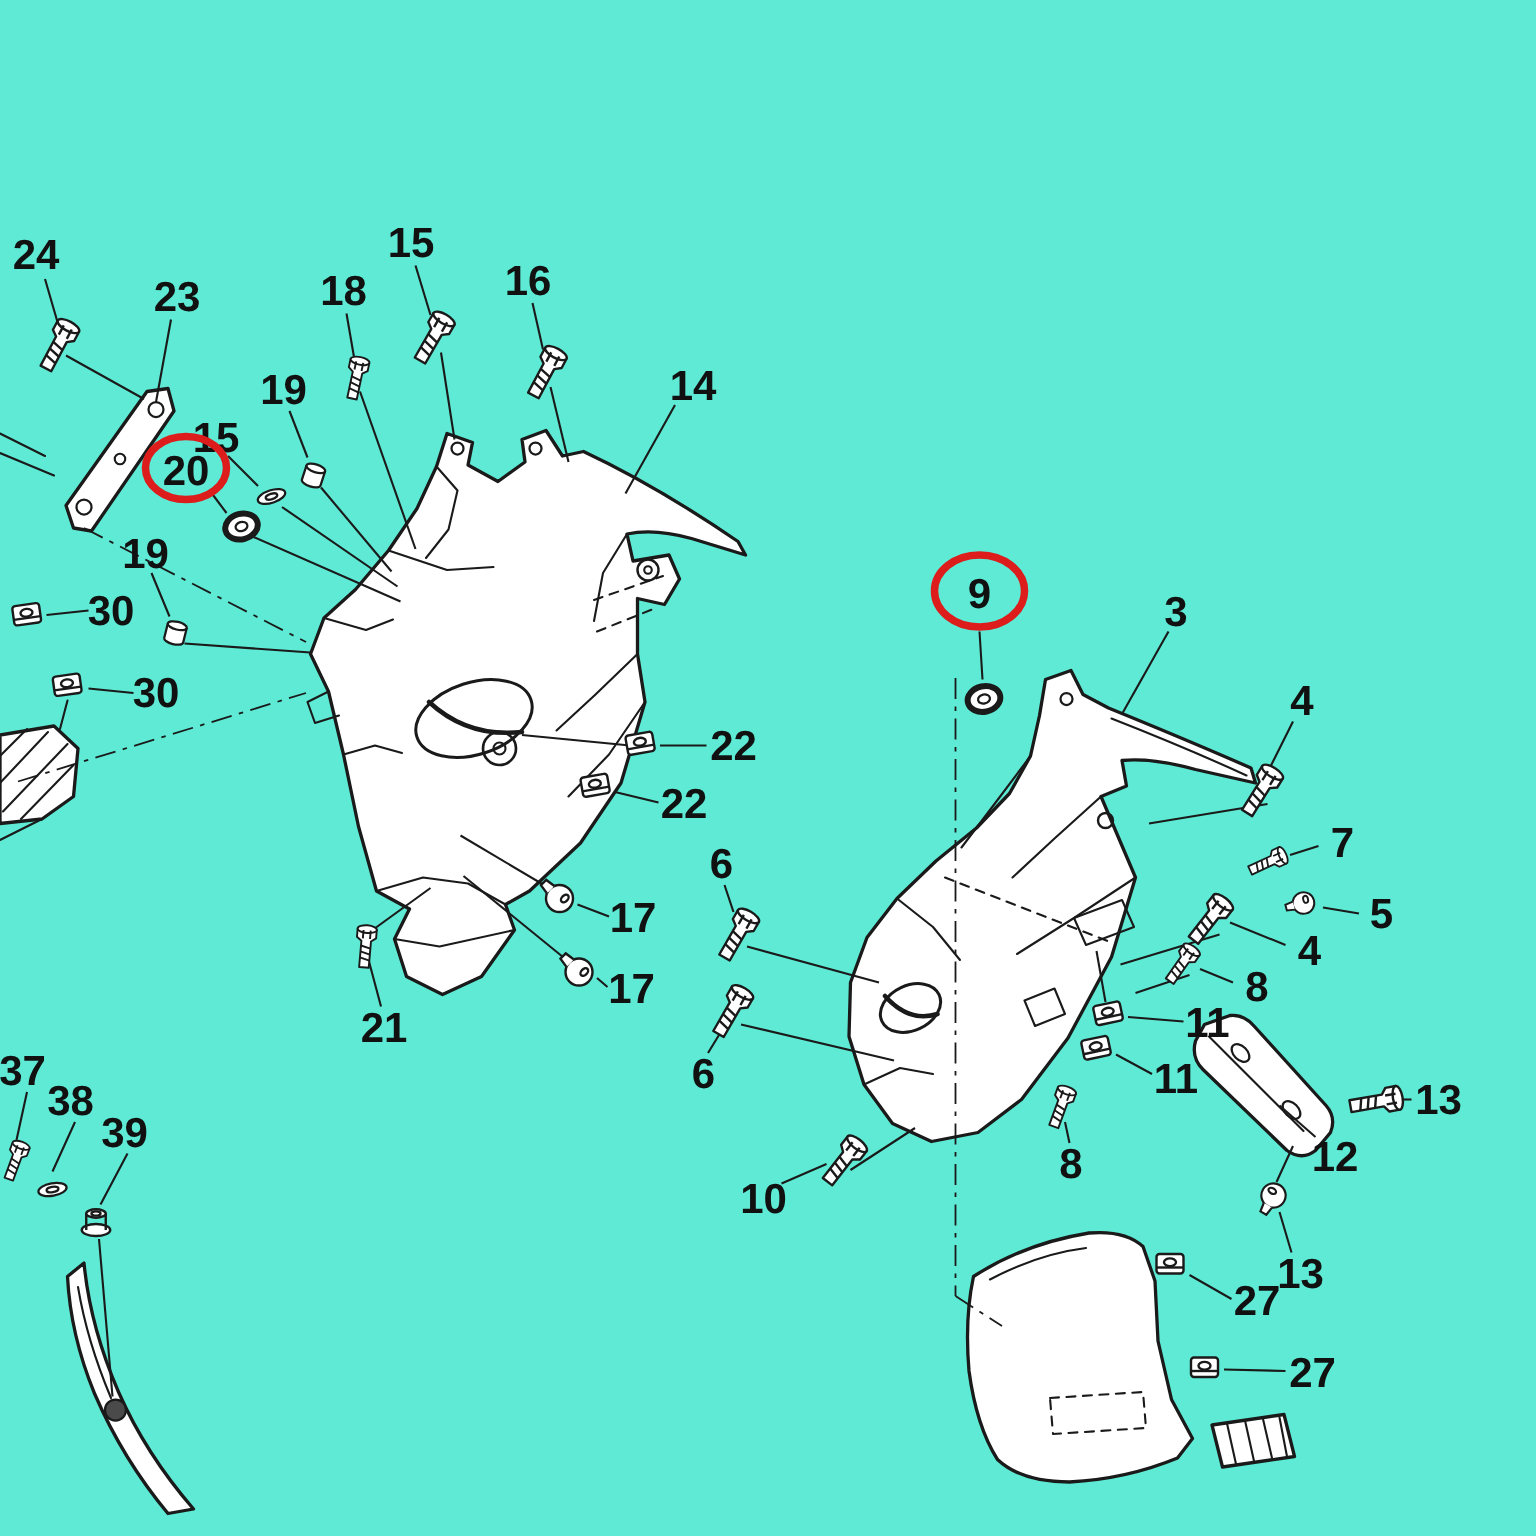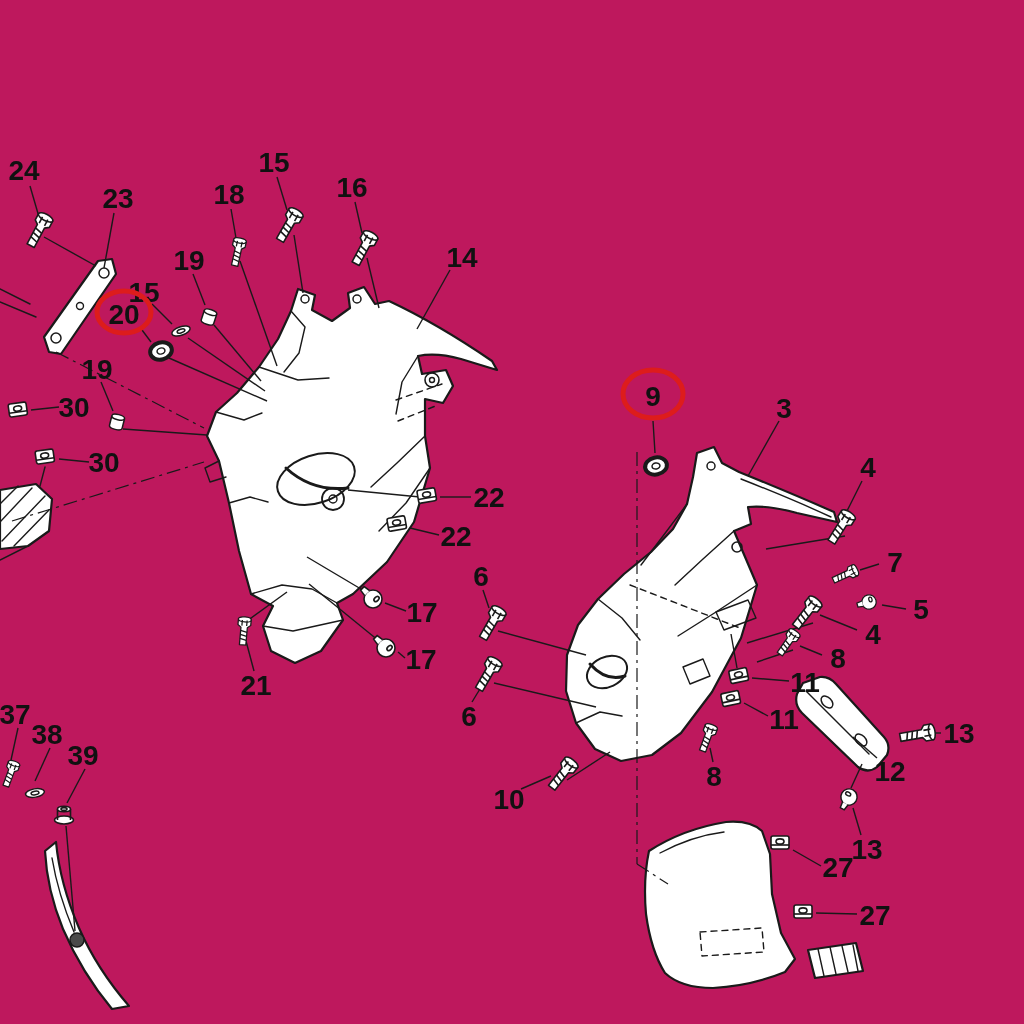--- a/index.html
+++ b/index.html
@@ -1,20 +1,20 @@
 <!DOCTYPE html>
 <html><head>
 <meta charset="utf-8">
 <style>
   html, body { margin: 0; padding: 0; background: #ffffff; }
   #canvas {
     position: relative;
     width: 1024px;
     height: 1024px;
-    background: #be185d;
+    background: #5eead4;
     overflow: hidden;
     font-family: "Liberation Sans", sans-serif;
   }
   svg { display: block; }
   svg .det  { stroke-width: 1.4; fill: none; }
   svg .dash { stroke-dasharray: 6 5; stroke-width: 1.4; fill: none; }
   .callout-text {
     font-family: "Liberation Sans", sans-serif;
     font-weight: 700;
     font-size: 28px;

